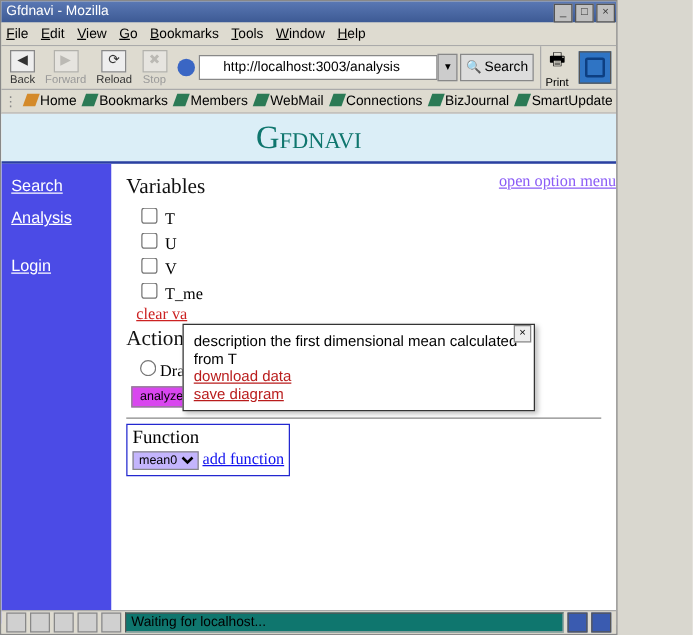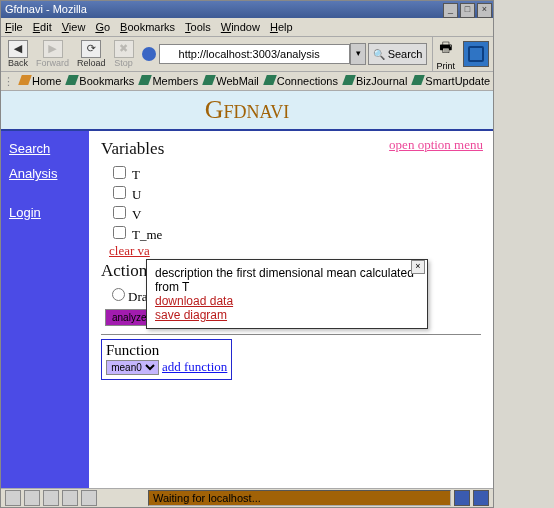--- a/index.html
+++ b/index.html
@@ -19,43 +19,43 @@
 .url .globe{width:14px;height:14px;border-radius:50%;background:#3a66c4;margin:0 3px;}
 .url input{flex:1;height:18px;border:1px solid #888;font-size:11px;padding:0 19px;background:#fff;}
 .url .dd{width:14px;height:20px;border:1px solid #888;background:#ccc;font-size:9px;text-align:center;line-height:18px;}
 .sbtn{height:20px;border:1px solid #888;background:#ddd;font-size:11px;padding:0 4px;display:flex;align-items:center;gap:2px;}
 .sbtn::before{content:"🔍";font-size:10px;}
 .linkbar{background:#dedbd0;border-bottom:1px solid #aaa;height:18px;display:flex;align-items:center;padding-left:2px;font-size:11px;gap:2px;}
 .lk{display:flex;gap:2px;padding:0 2px;}
 .lk::before{content:"";width:10px;height:10px;background:#2b7a55;transform:skewX(-20deg);}
 .lk.home::before{background:#d48a2a;}
 .content{background:#fff;height:408px;overflow:hidden;position:relative;border-bottom:1px solid #aaa;}
-.hdr{background:#dbeef7;text-align:center;padding:4px 0;font-family:Georgia,serif;color:#a16207;font-size:26px;font-variant:small-caps;border-bottom:2px solid #2a3fa0;}
+.hdr{background:#dbeef7;text-align:center;padding:4px 0;font-family:Georgia,serif;color:#0f766e;font-size:26px;font-variant:small-caps;border-bottom:2px solid #2a3fa0;}
 .body{display:flex;height:370px;}
 .sidebar{width:88px;background:#4b4be6;padding:10px 8px;box-sizing:border-box;}
 .sidebar a{display:block;color:#fff;text-decoration:underline;font-size:13px;margin-bottom:10px;}
 .main{flex:1;padding:6px 12px;position:relative;font-family:Georgia,serif;}
-.optlink{position:absolute;right:10px;top:6px;color:#ec4899;text-decoration:underline;font-size:13px;}
+.optlink{position:absolute;right:0;top:6px;color:#8b5cf6;text-decoration:underline;font-size:13px;}
 .h{font-size:17px;color:#111;margin:2px 0 4px;}
 .vlist label{display:block;font-size:13px;margin-left:8px;line-height:17px;}
 .vlist input{margin-right:6px;}
 .clr{color:#c22;text-decoration:underline;font-size:13px;margin-left:8px;}
 .act label{font-size:13px;margin-left:6px;}
-.anbtn{border:1px solid #888;background:#a21caf;font-size:10px;padding:2px 6px;margin:4px 0 4px 4px;}
+.anbtn{border:1px solid #888;background:#d946ef;font-size:10px;padding:2px 6px;margin:4px 0 4px 4px;}
 hr{border:none;border-top:1px solid #888;margin:4px 0;}
 .fbox{border:1px solid #2328d0;display:inline-block;padding:2px 4px 4px;}
 .fbox .ft{font-size:15px;}
 .fbox select{border:1px solid #888;background:#c4b5fd;font-size:10px;text-align:center;}
 .addf{color:#11e;text-decoration:underline;font-size:13px;}
 .tooltip{position:absolute;left:145px;top:168px;width:264px;background:#fff;border:1px solid #333;box-shadow:2px 2px 4px rgba(0,0,0,0.25);padding:6px 8px;font-family:Arial,sans-serif;font-size:12px;z-index:50;}
 .tooltip .x{position:absolute;right:2px;top:0;width:12px;height:12px;border:1px solid #888;background:#eee;font-size:9px;text-align:center;line-height:10px;font-family:Arial,sans-serif;}
 .tooltip a{color:#b91c1c;text-decoration:underline;display:block;}
 .status{height:18px;background:#dedbd0;display:flex;align-items:center;font-size:11px;padding:0 4px;border-top:1px solid #aaa;position:absolute;bottom:0;left:0;right:0;}
 .status .sic{width:14px;height:14px;border:1px solid #888;margin-right:3px;background:#d0d0d0;}
-.status .txt{flex:1;border:1px inset #aaa;height:14px;line-height:14px;padding:0 4px;background:#a16207;margin-left:48px;}
+.status .txt{flex:1;border:1px inset #aaa;height:14px;line-height:14px;padding:0 4px;background:#0f766e;}
 .status .rblk{width:14px;height:14px;margin-left:3px;background:#3a5bb0;border:1px solid #555;}
 .printbtn{display:flex;flex-direction:column;align-items:center;font-size:9px;padding:0 3px;border-left:1px solid #aaa;margin-left:3px;}
 .printbtn .ic{font-size:14px;}
 .mozbtn{width:24px;height:24px;background:#2f74c4;border:1px solid #555;margin-left:3px;position:relative;}
 .mozbtn::after{content:"";position:absolute;left:4px;top:4px;right:4px;bottom:4px;border:2px solid #0d3f82;border-radius:2px;}
 </style>
 </head>
 <body>
 
 <div class="window">

